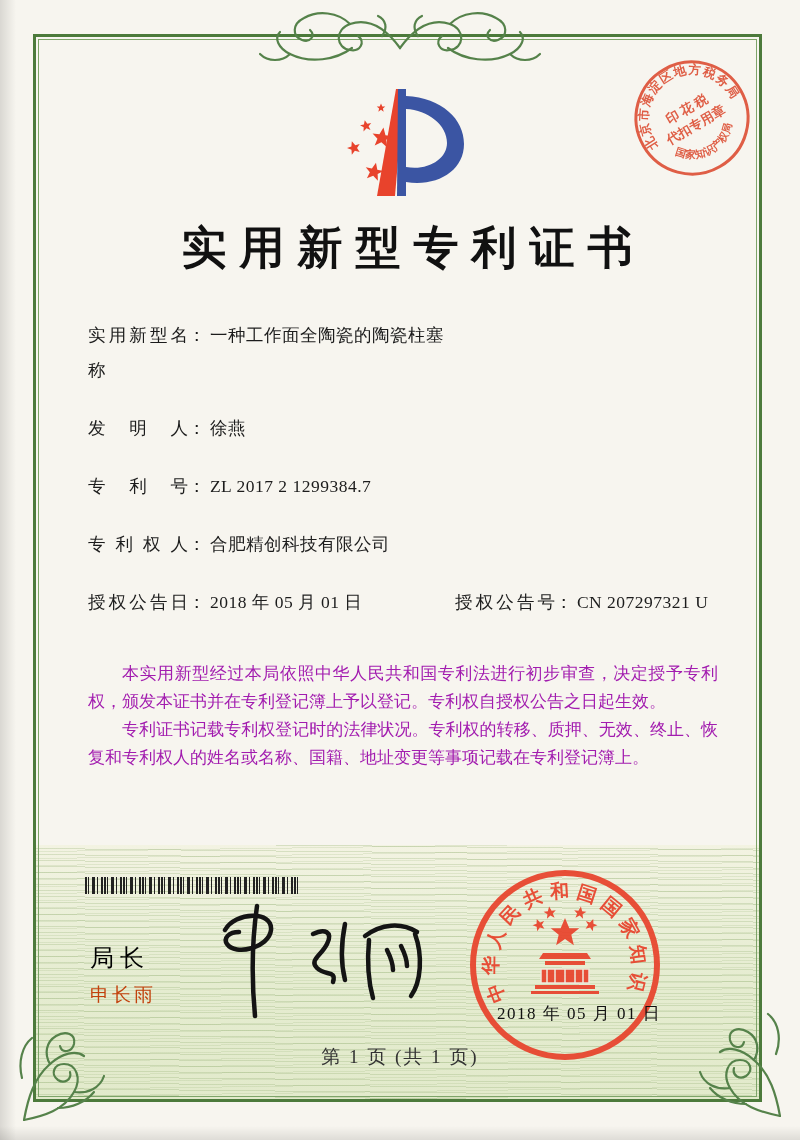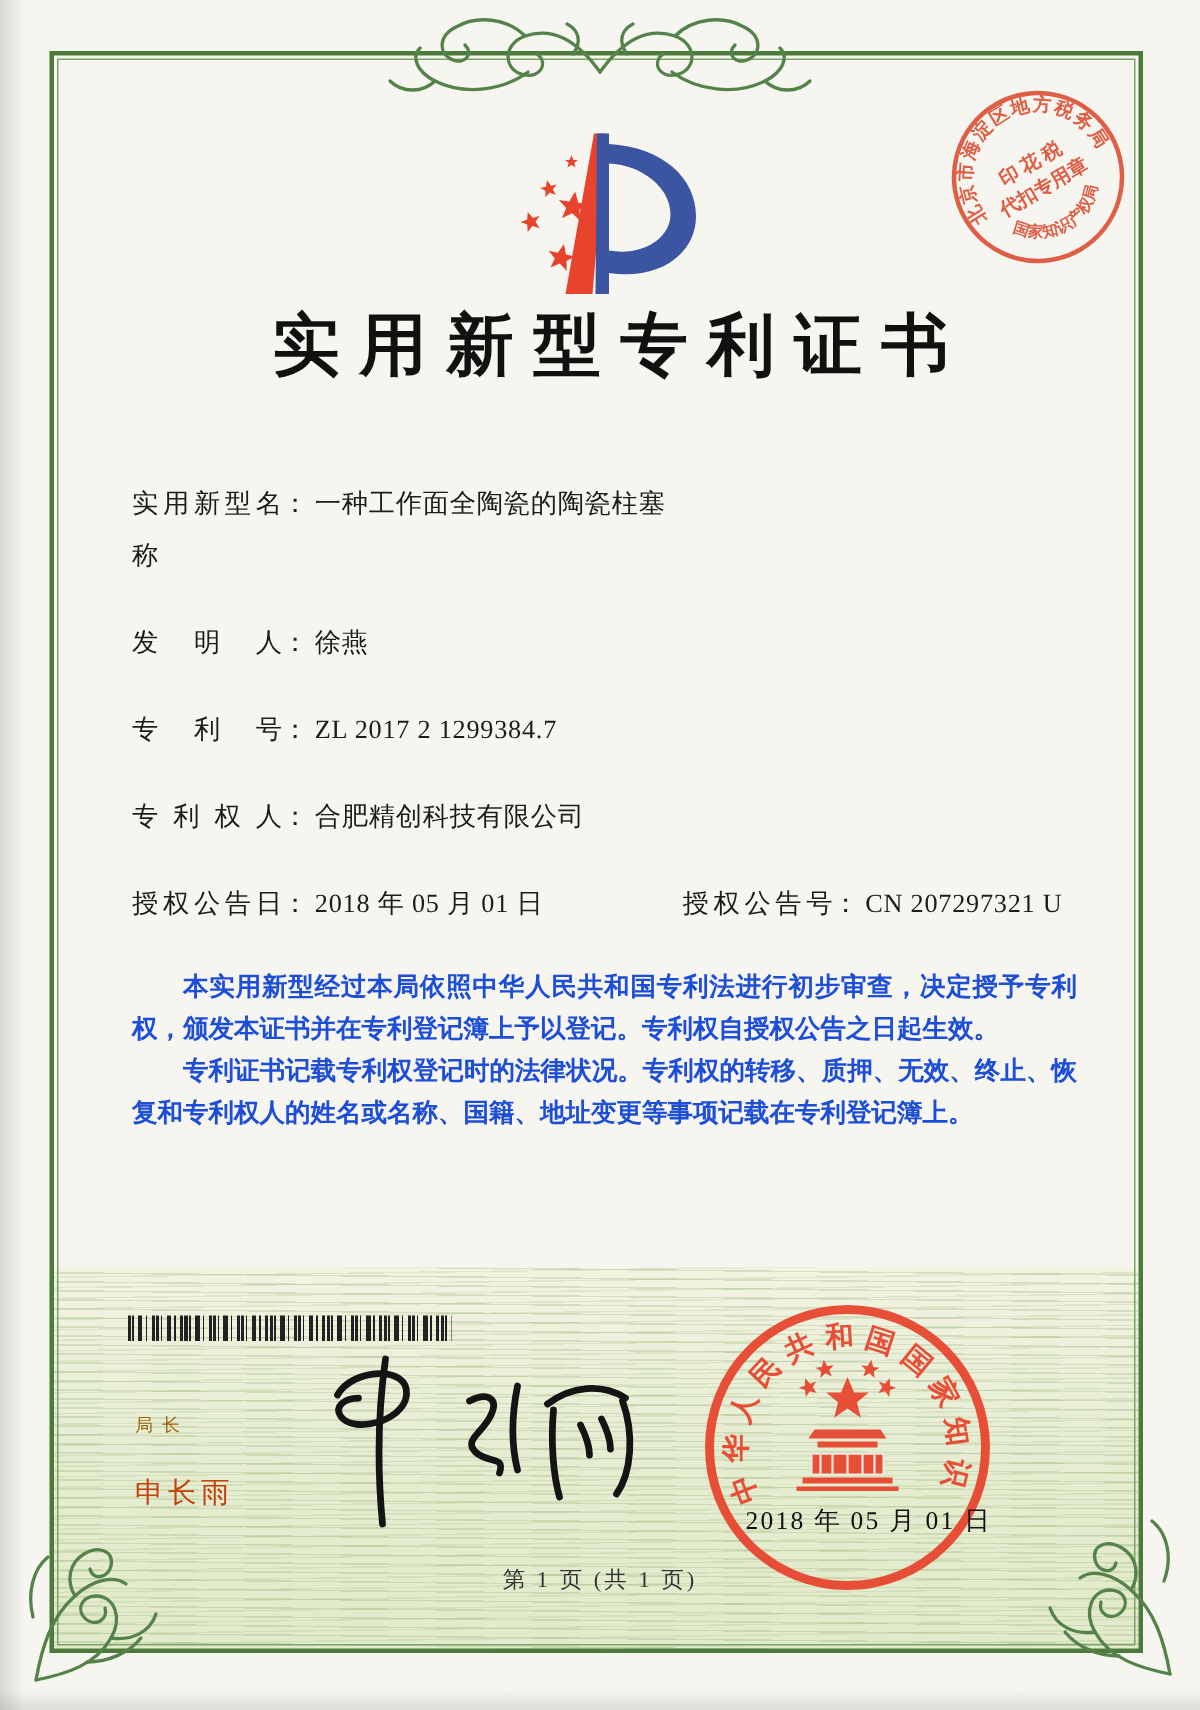--- a/index.html
+++ b/index.html
@@ -21,49 +21,49 @@
   .frame{position:absolute;left:33px;top:34px;right:38px;bottom:38px;border:3px solid #4c7a3b;z-index:1;}
   .frame-inner{position:absolute;left:2px;top:2px;right:2px;bottom:2px;border:1px solid #7da468;}
 
   .orn{position:absolute;z-index:2;}
   .orn path{fill:none;stroke:#55824a;stroke-width:2.2;stroke-linecap:round;}
 
   .cert-no{position:absolute;left:64px;top:94px;font-size:19px;letter-spacing:2px;color:#2a2a2a;z-index:3;}
 
   .logo{position:absolute;left:338px;top:86px;width:148px;height:118px;z-index:3;}
 
-  .title{position:absolute;left:0;right:0;top:200px;margin:0;text-align:center;
+  .title{position:absolute;left:0;right:0;top:200px;margin:18px;text-align:center;
     font-size:45px;font-weight:700;letter-spacing:13px;padding-left:27px;color:#111;z-index:3;}
 
   .fields{position:absolute;left:88px;top:318px;width:640px;z-index:3;color:#1c1c1c;}
   .frow{line-height:35px;margin-bottom:23px;font-size:17.5px;}
   .flabel{display:inline-block;width:100px;text-align:justify;text-align-last:justify;vertical-align:top;}
   .colon{vertical-align:top;}
   .fvalue{display:inline-block;max-width:470px;vertical-align:top;letter-spacing:.5px;}
   .grant-row{position:relative;}
   .grant-no{position:absolute;left:367px;top:0;white-space:nowrap;}
   .grant-no .flabel{width:100px;}
 
-  .body-text{position:absolute;left:88px;top:644px;width:630px;z-index:3;color:#1d4ed8;font-weight:bold;}
+  .body-text{position:absolute;left:88px;top:660px;width:630px;z-index:3;color:#a21caf;}
   .body-text p{margin:0 0 1px 0;font-size:17px;line-height:27.5px;text-indent:2em;text-align:justify;}
 
   .barcode{position:absolute;left:85px;top:877px;width:216px;height:17px;z-index:3;
     background:repeating-linear-gradient(90deg,#222 0 2px,rgba(0,0,0,0) 2px 3px,#222 3px 4px,rgba(0,0,0,0) 4px 7px,#222 7px 10px,rgba(0,0,0,0) 10px 12px,#222 12px 13px,rgba(0,0,0,0) 13px 16px,#222 16px 18px,rgba(0,0,0,0) 18px 19px);}
 
-  .sig-title{position:absolute;left:90px;top:942px;font-size:12px;letter-spacing:6px;color:#a16207;z-index:4;}
+  .sig-title{position:absolute;left:90px;top:942px;font-size:24px;letter-spacing:6px;color:#000000;z-index:4;}
   .sig-name{position:absolute;left:90px;top:982px;font-size:19px;letter-spacing:3px;color:#c2410c;z-index:4;}
   .sig-hand{position:absolute;left:195px;top:900px;width:250px;height:120px;z-index:4;}
   .sig-hand path{fill:none;stroke:#141414;stroke-width:4.5;stroke-linecap:round;stroke-linejoin:round;}
 
   .seal{position:absolute;left:455px;top:855px;width:220px;height:220px;z-index:5;opacity:.93;}
   .seal-date{position:absolute;left:497px;top:1002px;font-size:17px;letter-spacing:1.5px;color:#111;white-space:nowrap;z-index:6;}
 
   .stamp{position:absolute;left:622px;top:48px;width:140px;height:140px;z-index:5;transform:rotate(-30deg);opacity:.92;}
 
-  .footer{position:absolute;left:0;right:0;top:1044px;text-align:center;font-size:15px;color:#333;z-index:3;letter-spacing:2px;}
+  .footer{position:absolute;left:0;right:0;top:1044px;text-align:center;font-size:19px;color:#333;z-index:3;letter-spacing:2px;}
 </style>
 </head>
 <body>
 
 <div class="page">
 
   <div class="band"></div>
 
   <div class="frame">
     <div class="frame-inner"></div>

